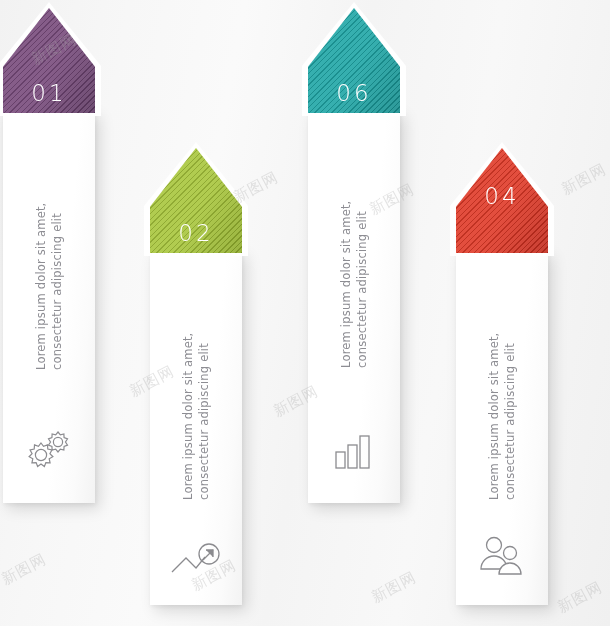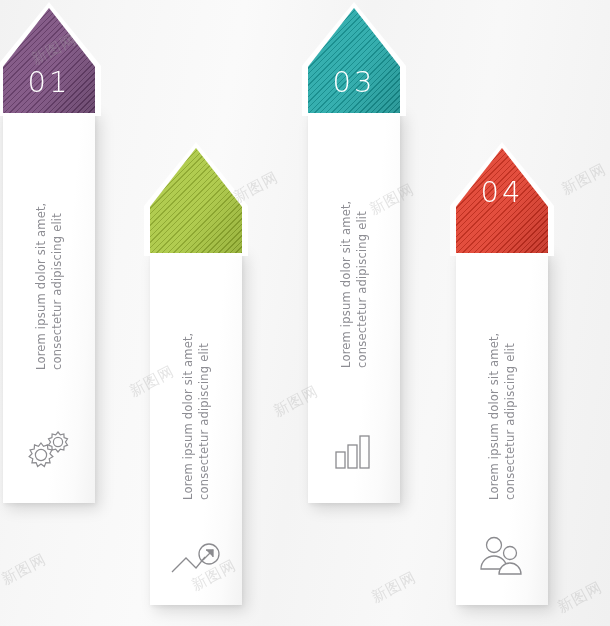--- a/index.html
+++ b/index.html
@@ -76,25 +76,25 @@
       rgba(0,0,0,0.14) 1px,
       rgba(255,255,255,0.10) 1px,
       rgba(255,255,255,0.10) 4px);
     pointer-events: none;
   }
 
   .num {
     position: relative;
     z-index: 2;
     color: #ffffff;
-    font-size: 29px;
+    font-size: 23px;
     font-weight: 300;
     letter-spacing: 3px;
     line-height: 1;
-    padding-bottom: 16px;
+    padding-bottom: 8px;
     font-family: "DejaVu Sans", sans-serif;
   }
 
   
   .vtext {
     position: absolute;
     transform-origin: left top;
     transform: rotate(-90deg);
     white-space: nowrap;
     color: #8d8d93;
@@ -147,37 +147,38 @@
           <path d="M19.00 17.00 L21.54 20.36 L25.49 18.90 L25.80 23.11 L29.92 24.02 L27.91 27.72 L30.88 30.71 L27.19 32.74 L28.07 36.86 L23.87 36.57 L22.38 40.51 L19.00 38.00 L15.62 40.51 L14.13 36.57 L9.93 36.86 L10.81 32.74 L7.12 30.71 L10.09 27.72 L8.08 24.02 L12.20 23.11 L12.51 18.90 L16.46 20.36 Z"></path>
           <circle cx="19" cy="29" r="5.6"></circle>
         </svg>
       </div>
     </div>
     <div class="banner" style="left: 150px; top: 148px;">
       <div class="body-panel" style="top: 102px; height: 355px;"></div>
       <div class="head-halo" style="top: -6px;"></div>
       <div class="head" style="top: 0px; background: linear-gradient(120deg, rgb(168, 198, 60) 0%, rgb(168, 198, 60) 55%, rgb(143, 172, 44) 100%);">
         <div class="stripes"></div>
+        <div class="num">02</div>
       </div>
       <div class="vtext" style="left: 30px; top: 352px;"><span>Lorem ipsum dolor sit amet,</span><span class="l2">consectetur adipiscing elit</span></div>
       <div class="icon" style="top: 390px;">
         <svg viewBox="0 0 54 46" fill="none" stroke="#8b8b8f" stroke-width="1.3">
           <polyline points="3,34 17,20 27,30 36,19"></polyline>
           <circle cx="40" cy="16" r="10"></circle>
           <line x1="34" y1="22" x2="44" y2="12"></line>
           <polyline points="44,19 44,12 37,12" fill="#8b8b8f" stroke="#8b8b8f"></polyline>
         </svg>
       </div>
     </div>
     <div class="banner" style="left: 308px; top: 8px;">
       <div class="body-panel" style="top: 102px; height: 393px;"></div>
       <div class="head-halo" style="top: -6px;"></div>
       <div class="head" style="top: 0px; background: linear-gradient(120deg, rgb(31, 166, 166) 0%, rgb(31, 166, 166) 55%, rgb(22, 142, 142) 100%);">
         <div class="stripes"></div>
-        <div class="num">03</div>
+        <div class="num">06</div>
       </div>
       <div class="vtext" style="left: 30px; top: 360px;"><span>Lorem ipsum dolor sit amet,</span><span class="l2">consectetur adipiscing elit</span></div>
       <div class="icon" style="top: 420px;">
         <svg viewBox="0 0 54 46" fill="none" stroke="#8b8b8f" stroke-width="1.3">
           <rect x="9" y="24" width="9" height="16"></rect>
           <rect x="21" y="17" width="9" height="23"></rect>
           <rect x="33" y="8" width="9" height="32"></rect>
         </svg>
       </div>
     </div>

